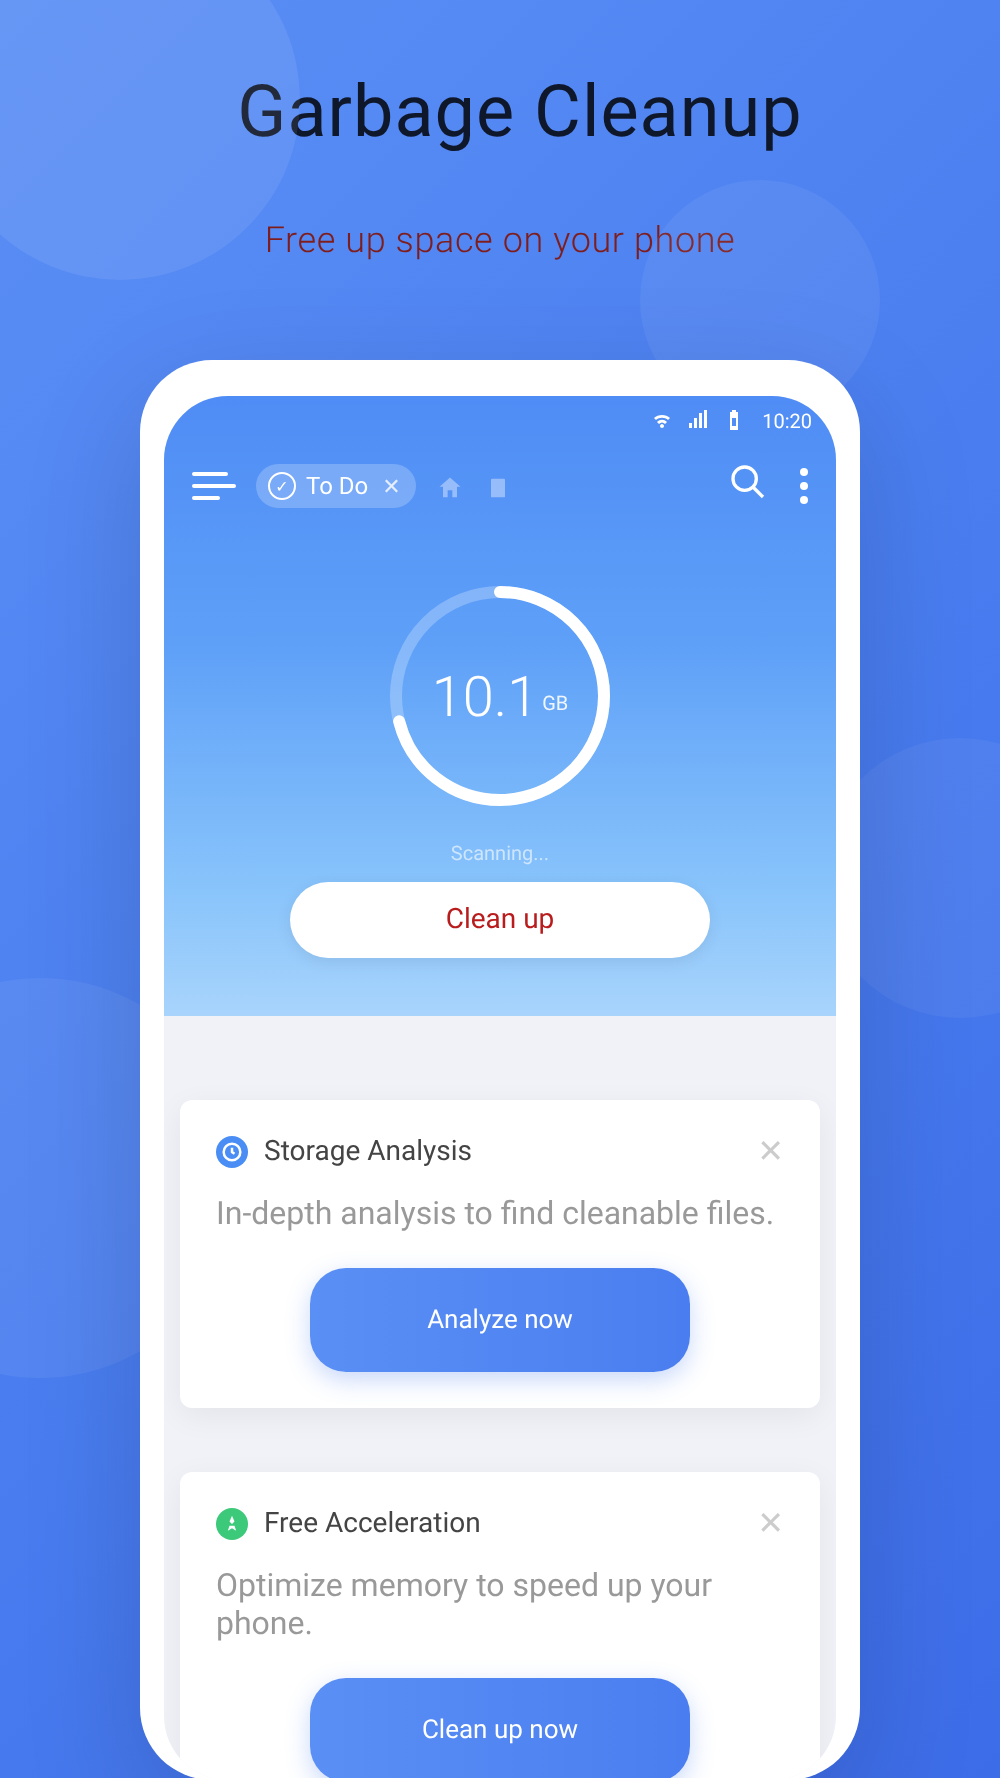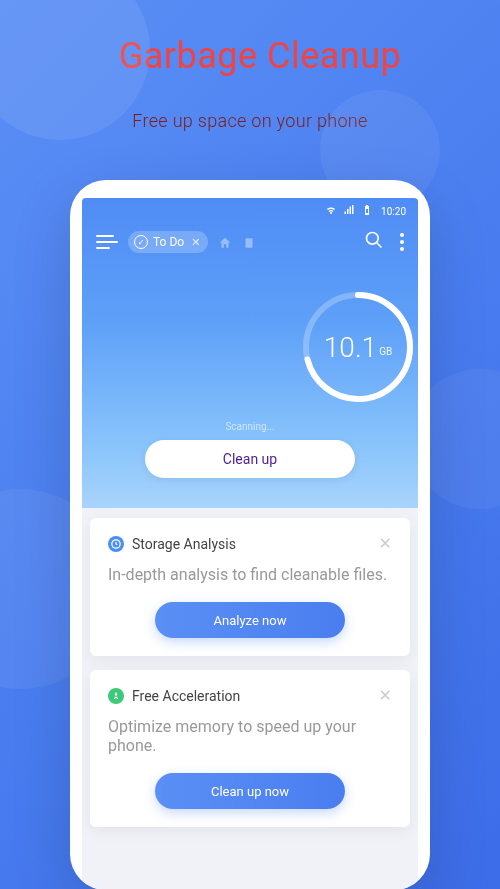--- a/index.html
+++ b/index.html
@@ -11,21 +11,21 @@
   position: relative;
   overflow: hidden;
 }
 .bg-circle1 { position: absolute; width: 180px; height: 180px; border-radius: 50%; background: rgba(255,255,255,0.08); top: -40px; left: -30px; }
 .bg-circle2 { position: absolute; width: 120px; height: 120px; border-radius: 50%; background: rgba(255,255,255,0.06); top: 90px; right: 60px; }
 .bg-circle3 { position: absolute; width: 200px; height: 200px; border-radius: 50%; background: rgba(255,255,255,0.06); bottom: 200px; left: -80px; }
 .bg-circle4 { position: absolute; width: 140px; height: 140px; border-radius: 50%; background: rgba(255,255,255,0.05); bottom: 380px; right: -50px; }
 
 .headline {
   text-align: center;
-  color: #ef4444;
+  color: #0f172a;
   font-size: 36px;
   font-weight: 400;
   margin-top: 35px;
   letter-spacing: 0.5px;
   padding-left: 20px;
 }
 .subhead {
   text-align: center;
   color: #7f1d1d;
   font-size: 18px;
@@ -45,21 +45,21 @@
   border-radius: 36px;
   box-shadow: 0 20px 60px rgba(0,0,0,0.15);
   overflow: hidden;
 }
 .phone-inner {
   position: absolute;
   top: 18px;
   left: 12px;
   right: 12px;
   bottom: 0;
-  border-radius: 4px;
+  border-radius: 32px;
   overflow: hidden;
   background: #f0f2f7;
 }
 
 .app-header {
   background: linear-gradient(180deg, #4f8cf5 0%, #5ea0f8 40%, #89c4fb 80%, #a8d4fc 100%);
   height: 310px;
   position: relative;
   color: #fff;
 }
@@ -99,62 +99,63 @@
 .check-circle { width: 14px; height: 14px; border: 1.5px solid #fff; border-radius: 50%; display:flex; align-items:center; justify-content:center; font-size:8px;}
 
 .tab-icons { display: flex; gap: 10px; opacity: 0.55; }
 .tab-icon { width: 14px; height: 14px; }
 
 .nav-right { margin-left: auto; display: flex; align-items: center; gap: 16px; }
 .search-icon svg, .more-icon svg { width: 20px; height: 20px; fill: none; stroke: #fff; stroke-width: 2; }
 .more-dots { display: flex; flex-direction: column; gap: 3px; }
 .more-dots span { width: 4px; height: 4px; background: #fff; border-radius: 50%; }
 
-.gauge-wrap { display: flex; justify-content: flex-end; margin-top: 25px; }
+.gauge-wrap { display: flex; justify-content: center; margin-top: 25px; }
 .gauge { width: 120px; height: 120px; position: relative; }
 .gauge svg { width: 120px; height: 120px; transform: rotate(-90deg); }
 .gauge-text { position: absolute; inset: 0; display: flex; align-items: center; justify-content: center; }
 .gauge-val { font-size: 28px; font-weight: 300; color: #fff; }
 .gauge-unit { font-size: 10px; color: #fff; margin-left: 2px; margin-top: 8px; opacity: 0.9;}
 
 .scanning { text-align: center; font-size: 10px; color: rgba(255,255,255,0.6); margin-top: 14px; }
 
 .clean-btn {
   margin: 8px auto 0;
   width: 210px;
   height: 38px;
   background: #fff;
   border-radius: 19px;
   display: flex;
   align-items: center;
   justify-content: center;
-  color: #4c1d95;
+  color: #b91c1c;
   font-size: 14px;
   box-shadow: 0 2px 8px rgba(0,0,0,0.08);
 }
 
 .cards { padding: 10px 8px; }
 .card {
   background: #fff;
   border-radius: 6px;
   padding: 16px 18px 18px;
   margin-bottom: 14px;
   box-shadow: 0 4px 16px rgba(0,0,0,0.06);
+  margin-top: 32px;
 }
 .card-head { display: flex; align-items: center; gap: 8px; }
 .card-icon { width: 16px; height: 16px; border-radius: 50%; display:flex; align-items:center; justify-content:center;}
 .card-icon.blue { background: #4a8ef5; }
 .card-icon.green { background: #3dc97a; }
 .card-title { font-size: 14px; color: #444; flex: 1; }
 .card-close { color: #ccc; font-size: 16px; font-weight: 300; }
 .card-desc { font-size: 16px; color: #999; margin-top: 12px; }
 .card-btn {
   margin: 18px auto 0;
   width: 190px;
-  height: 36px;
+  height: 52px;
   background: linear-gradient(90deg, #5a8ff5, #4a7ef0);
   border-radius: 18px;
   color: #fff;
   font-size: 13px;
   display: flex;
   align-items: center;
   justify-content: center;
   box-shadow: 0 4px 12px rgba(74,126,240,0.3);
 }
 </style>

